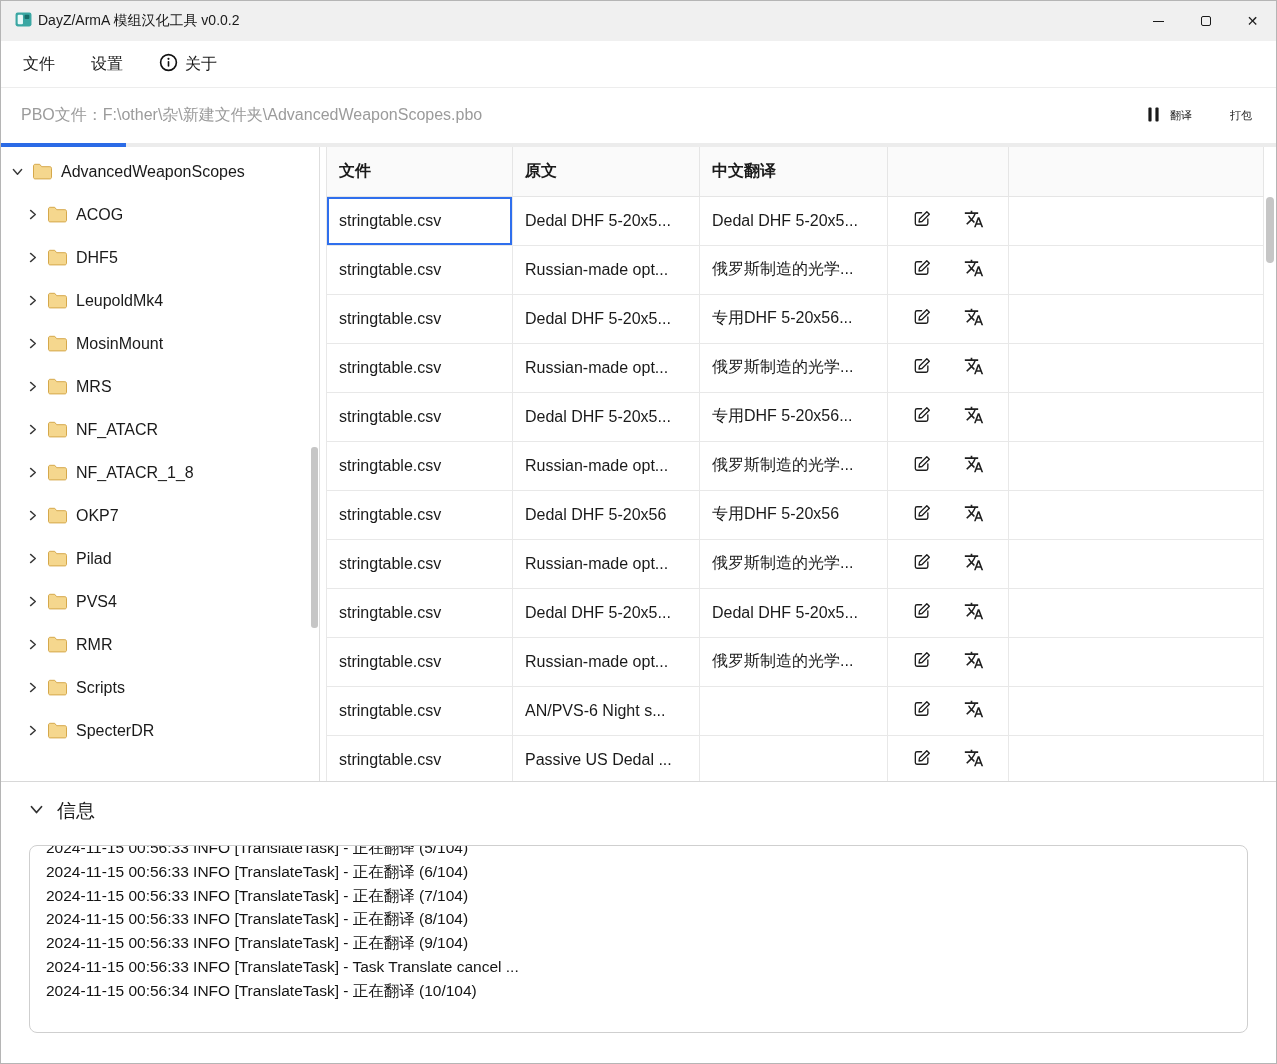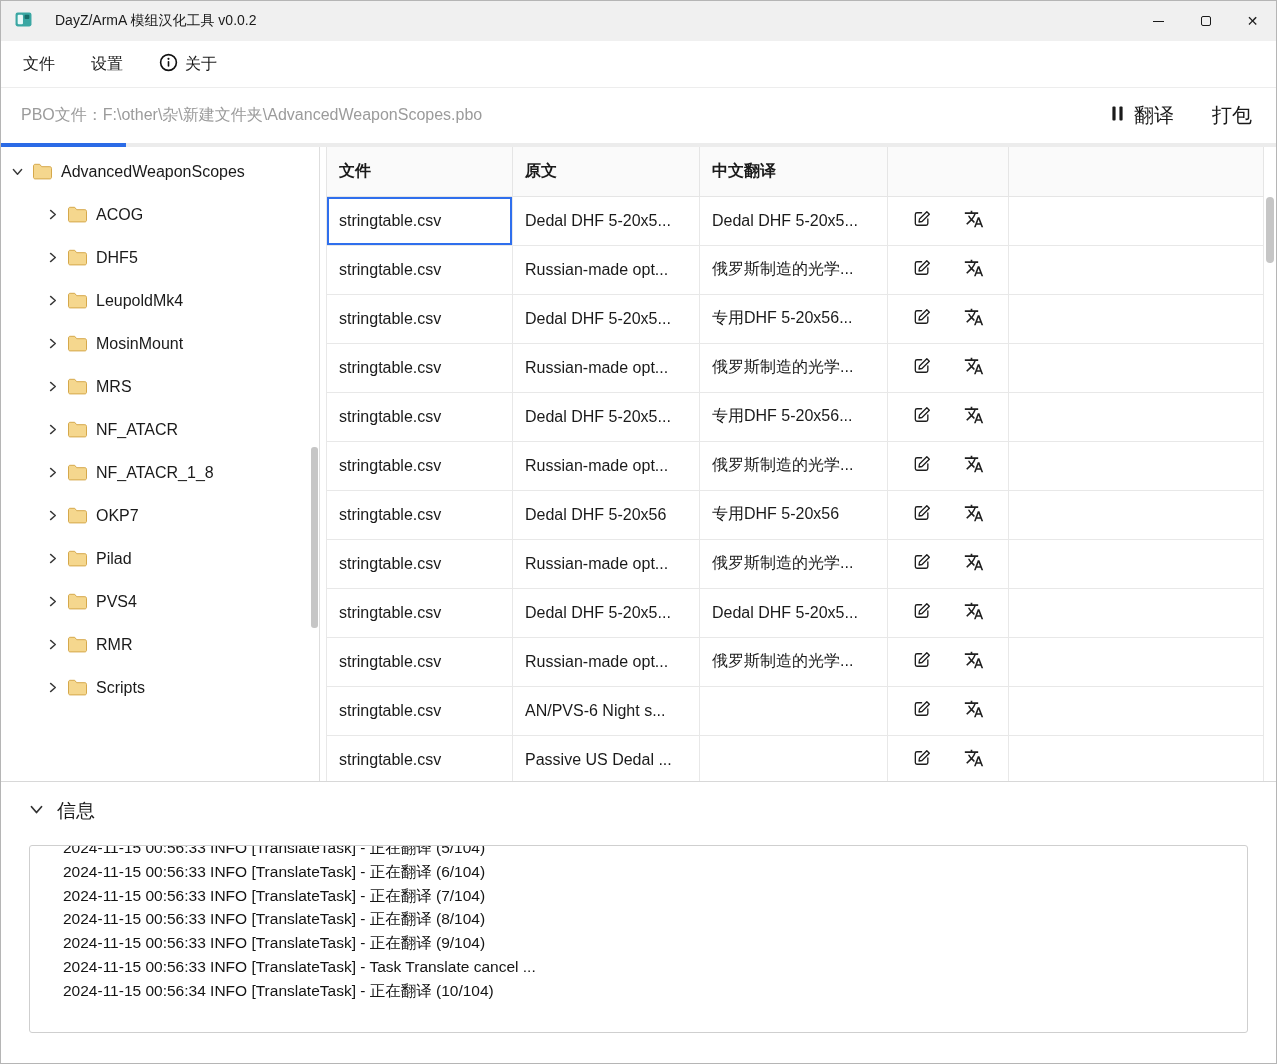--- a/index.html
+++ b/index.html
@@ -4,65 +4,65 @@
 <style>
   * { box-sizing: border-box; margin: 0; padding: 0; }
   html, body {
     width: 1277px; height: 1064px; overflow: hidden;
     font-family: "Liberation Sans", "DejaVu Sans", sans-serif;
     background: #ffffff; color: #1a1a1a;
   }
   .window { width: 100%; height: 100%; display: flex; flex-direction: column; border: 1px solid #b5b5b5; background:#fff; }
 
   
-  .titlebar { flex: 0 0 40px; background: #f0f0f0; display: flex; align-items: center; padding-left: 14px; gap: 23px; }
+  .titlebar { flex: 0 0 40px; background: #f0f0f0; display: flex; align-items: center; padding-left: 14px; gap: 6px; }
   .titlebar .title { font-size: 14px; color: #1a1a1a; }
   .win-controls { margin-left: auto; display: flex; height: 100%; }
   .win-btn { width: 47px; height: 100%; display: flex; align-items: center; justify-content: center; background: transparent; border: none; font-size: 14px; color: #1a1a1a; font-family: inherit; }
   .min-glyph { width: 11px; height: 1px; background: #1a1a1a; display: inline-block; }
   .max-glyph { width: 10px; height: 10px; border: 1px solid #1a1a1a; border-radius: 2px; display: inline-block; }
 
   
   .menubar { flex: 0 0 47px; background: #fff; display: flex; align-items: center; padding-left: 22px; gap: 36px; border-bottom: 1px solid #ededed; }
   .menu-item { font-size: 16px; display: flex; align-items: center; gap: 7px; cursor: default; }
 
   
   .toolbar { flex: 0 0 55px; display: flex; align-items: center; padding: 0 24px 0 20px; background: #fff; justify-content: space-between; }
   .pbo-path { color: #9b9b9b; font-size: 16px; white-space: nowrap; overflow: hidden; }
   .toolbar-actions { margin-left: auto; display: flex; align-items: center; gap: 38px; }
-  .tb-btn { display: flex; align-items: center; gap: 9px; font-size: 20px; background: none; border: none; color: #1a1a1a; font-family: inherit; cursor: default; }
+  .tb-btn { display: flex; align-items: center; gap: 9px; font-size: 11px; background: none; border: none; color: #1a1a1a; font-family: inherit; cursor: default; }
 
   .progress { flex: 0 0 4px; background: #ececec; }
   .progress-fill { height: 100%; background: #2b6be6; width: 0; }
 
   
   .main { flex: 1 1 auto; display: flex; min-height: 0; }
 
   .tree-panel { flex: 0 0 319px; border-right: 1px solid #dedede; position: relative; overflow: hidden; padding-top: 3px; background: #fff; }
   .tree-row { height: 43px; display: flex; align-items: center; gap: 8px; padding-left: 10px; font-size: 16px; }
-  .tree-row.child { padding-left: 45px; align-items: center; }
+  .tree-row.child { padding-left: 25px; align-items: center; }
   .tree-row .chev, .tree-row .folder { display: flex; align-items: center; }
   .tree-label { white-space: nowrap; }
   .tree-scrollbar { position: absolute; right: 1px; top: 0; width: 7px; height: 100%; }
   .tree-thumb { position: absolute; top: 300px; height: 181px; width: 7px; background: #c6c6c6; border-radius: 3px; }
 
   .table-area { flex: 1 1 auto; position: relative; overflow: hidden; background: #fff; padding: 0 12px 0 6px; }
   table.grid { border-collapse: collapse; table-layout: fixed; width: 100%; }
   .grid th { background: #fafafa; font-weight: bold; text-align: left; height: 49px; padding: 0 12px; font-size: 16px; border: 1px solid #e5e5e5; border-top: none; white-space: nowrap; overflow: hidden; }
   .grid td { height: 49px; padding: 8px 12px; font-size: 16px; border: 1px solid #e8e8e8; white-space: nowrap; overflow: hidden; background: #fff; }
   .grid td.selected { box-shadow: inset 0 0 0 2px #2f6fed; }
   .c-icons { padding: 0 0 0 22px !important; }
   .icon-btn { background: none; border: none; padding: 2px; margin-right: 24px; cursor: default; vertical-align: middle; }
   .table-scrollbar { position: absolute; right: 0; top: 0; width: 12px; height: 100%; background: #ffffff; }
   .table-thumb { position: absolute; top: 50px; right: 2px; width: 8px; height: 66px; background: #c6c6c6; border-radius: 4px; }
 
   
   .bottom-panel { flex: 0 0 282px; border-top: 1px solid #d8d8d8; background: #fff; display: flex; flex-direction: column; min-height: 0; }
   .panel-header { display: flex; align-items: center; gap: 13px; padding: 16px 0 0 28px; font-size: 19px; }
-  .log-box { margin: 21px 28px 0 28px; height: 188px; border: 1px solid #cfcfcf; border-radius: 3px; overflow: hidden; padding: 0 33px; }
+  .log-box { margin: 21px 28px 0 28px; height: 188px; border: 1px solid #cfcfcf; border-radius: 8px; overflow: hidden; padding: 0 16px; }
   .log-content { margin-top: -10px; }
   .log-line { font-size: 15.5px; line-height: 23.8px; white-space: nowrap; color: #141414; }
 </style>
 </head>
 <body>
 
 <div class="window">
 
   <div class="titlebar">
     <span>
@@ -304,20 +304,33 @@
               </svg>
     </span>
     <span class="folder">
       <svg width="21" height="17" viewBox="0 0 21 17">
                 <path d="M1.5 3c0-1 .7-1.7 1.6-1.7h4.6l2 2.4h8.2c.9 0 1.6.7 1.6 1.6v9c0 .9-.7 1.6-1.6 1.6H3.1c-.9 0-1.6-.7-1.6-1.6z" fill="#F5D78E" stroke="#D5A84B"></path>
               </svg>
     </span>
     <span class="tree-label">Scripts</span>
   </div>
 
+  <div class="tree-row child">
+    <span class="chev">
+      <svg width="13" height="13" viewBox="0 0 12 12">
+                <path d="M4.2 2.2 L8.6 6 L4.2 9.8" fill="none" stroke="#3a3a3a" stroke-width="1.3" stroke-linecap="round" stroke-linejoin="round"></path>
+              </svg>
+    </span>
+    <span class="folder">
+      <svg width="21" height="17" viewBox="0 0 21 17">
+                <path d="M1.5 3c0-1 .7-1.7 1.6-1.7h4.6l2 2.4h8.2c.9 0 1.6.7 1.6 1.6v9c0 .9-.7 1.6-1.6 1.6H3.1c-.9 0-1.6-.7-1.6-1.6z" fill="#F5D78E" stroke="#D5A84B"></path>
+              </svg>
+    </span>
+    <span class="tree-label">SpecterDR</span>
+  </div>
 </div>
       <div class="tree-scrollbar">
         <div class="tree-thumb"></div>
       </div>
     </div>
 
     <div class="table-area">
       <table class="grid">
         <colgroup>
           <col style="width:186px">

